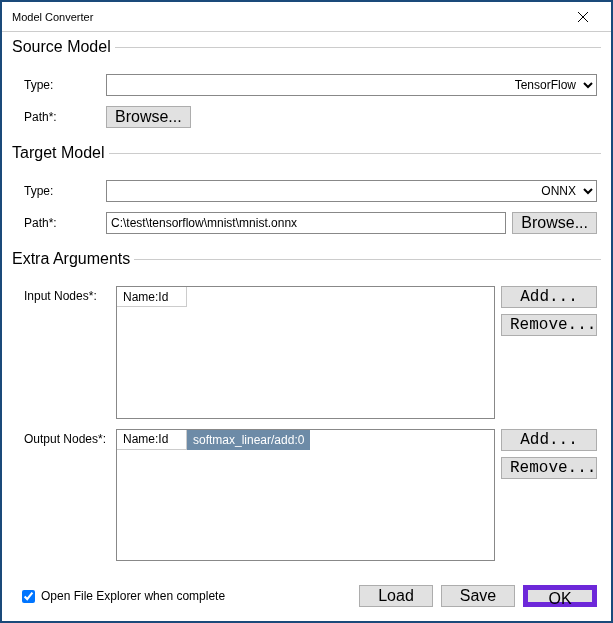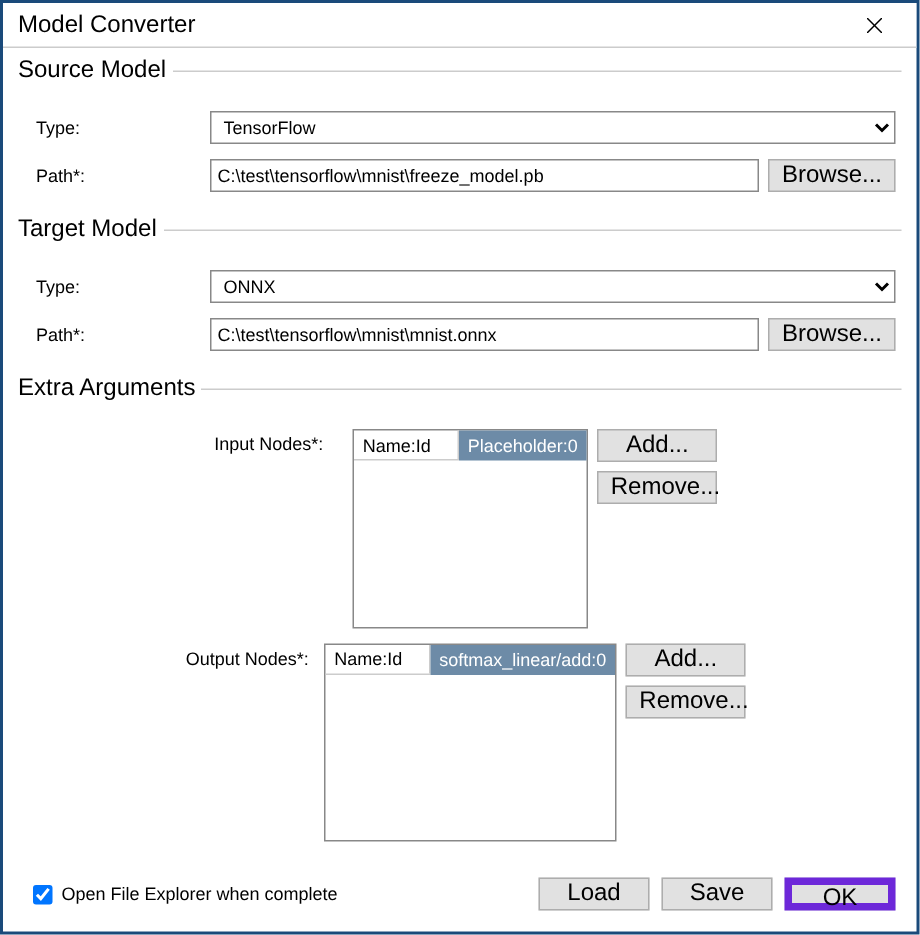--- a/index.html
+++ b/index.html
@@ -15,21 +15,21 @@
 }
 .titlebar {
   display: flex;
   justify-content: space-between;
   align-items: center;
   height: 30px;
   padding: 0 8px 0 10px;
   background: #fff;
   border-bottom: 1px solid #ccc;
 }
-.titlebar-title { font-size: 16px; }
+.titlebar-title { font-size: 11px; }
 .close-btn {
   width: 40px;
   height: 28px;
   display: flex;
   align-items: center;
   justify-content: center;
   cursor: pointer;
 }
 .close-btn svg { width: 10px; height: 10px; }
 .content {
@@ -50,53 +50,52 @@
 legend {
   font-size: 16px;
   padding: 0 4px 0 0;
   margin-left: -4px;
   background: #fff;
 }
 .row {
   display: flex;
   align-items: center;
   margin-top: 10px;
-  gap: 34px;
 }
 .label-col {
   width: 90px;
   padding-left: 8px;
 }
 .field-col {
   flex: 1;
   display: flex;
   gap: 6px;
 }
 select, input[type="text"] {
   height: 22px;
   border: 1px solid #888;
   padding: 0 4px;
   font-family: inherit;
   font-size: 12px;
   background: #fff;
 }
-select { width: 100%; }
+select { width: 100%; text-align: right; }
 input[type="text"] { flex: 1; }
 .btn {
   height: 22px;
   min-width: 74px;
   border: 1px solid #adadad;
   background: #e1e1e1;
   font-family: inherit;
   font-size: 16px;
   cursor: pointer;
   padding: 0 8px;
 }
 .btn.primary { border: 5px solid #6d28d9; }
-.extra-args { flex: 1; display: flex; flex-direction: column; align-items: center; }
+.extra-args { flex: 1; display: flex; flex-direction: column; }
 .node-row {
   display: flex;
   margin-top: 10px;
   flex: 1;
 }
 .node-label {
   width: 100px;
   padding-left: 8px;
   padding-top: 3px;
 }
@@ -133,21 +132,21 @@
   color: #fff;
   padding: 2px 6px;
   display: inline-block;
 }
 .node-item-row { line-height: 16px; }
 .node-btns {
   display: flex;
   flex-direction: column;
   gap: 6px;
 }
-.node-btns .btn { width: 80px; }
+.node-btns .btn { width: 96px; font-family: Liberation Mono, monospace; }
 .bottom-bar {
   display: flex;
   align-items: center;
   padding: 10px 4px 4px 4px;
   gap: 8px;
 }
 .bottom-bar .spacer { flex: 1; }
 .checkbox-wrap {
   display: flex;
   align-items: center;
@@ -180,21 +179,20 @@
       <div class="label-col">Type:</div>
       <div class="field-col">
         <select>
           <option>TensorFlow</option>
         </select>
       </div>
     </div>
     <div class="row">
       <div class="label-col">Path*:</div>
       <div class="field-col">
-        <input type="text" value="C:\test\tensorflow\mnist\freeze_model.pb" style="">
         <button class="btn">Browse...</button>
       </div>
     </div>
   </fieldset>
 
   <fieldset>
     <legend>Target Model</legend>
     <div class="row">
       <div class="label-col">Type:</div>
       <div class="field-col">
@@ -214,23 +212,20 @@
 
   <fieldset class="extra-args">
     <legend>Extra Arguments</legend>
 
     <div class="node-row">
       <div class="node-label">Input Nodes*:</div>
       <div class="node-list-wrap">
         <div class="node-list">
           <div class="node-list-header">
             <div class="node-list-header-cell">Name:Id</div>
-          </div>
-          <div class="node-list-body">
-            <div class="node-item-row"><span class="node-item">Placeholder:0</span></div>
           </div>
         </div>
         <div class="node-btns">
           <button class="btn">Add...</button>
           <button class="btn">Remove...</button>
         </div>
       </div>
     </div>
 
     <div class="node-row">

